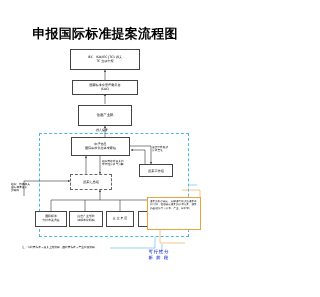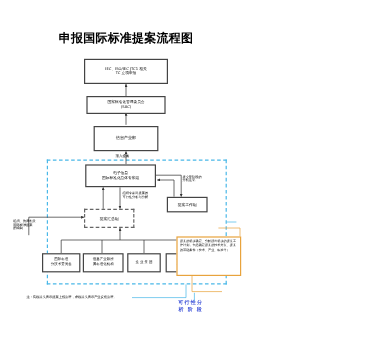--- a/index.html
+++ b/index.html
@@ -8,21 +8,21 @@
     background:#ffffff;
     font-family:"DejaVu Sans","Liberation Sans",sans-serif;
     overflow:hidden;
     position:relative;
   }
   #page{position:absolute;left:0;top:0;width:210px;height:297px;}
 
   .title{
     position:absolute;left:0;top:25px;width:210px;
     text-align:center;
-    font-size:10px;
+    font-size:13px;
     font-weight:bold;
     color:#000;
     letter-spacing:0.2px;
   }
 
   .box{
     position:absolute;
     box-sizing:border-box;
     border:0.6px solid #444;
     background:#fff;

